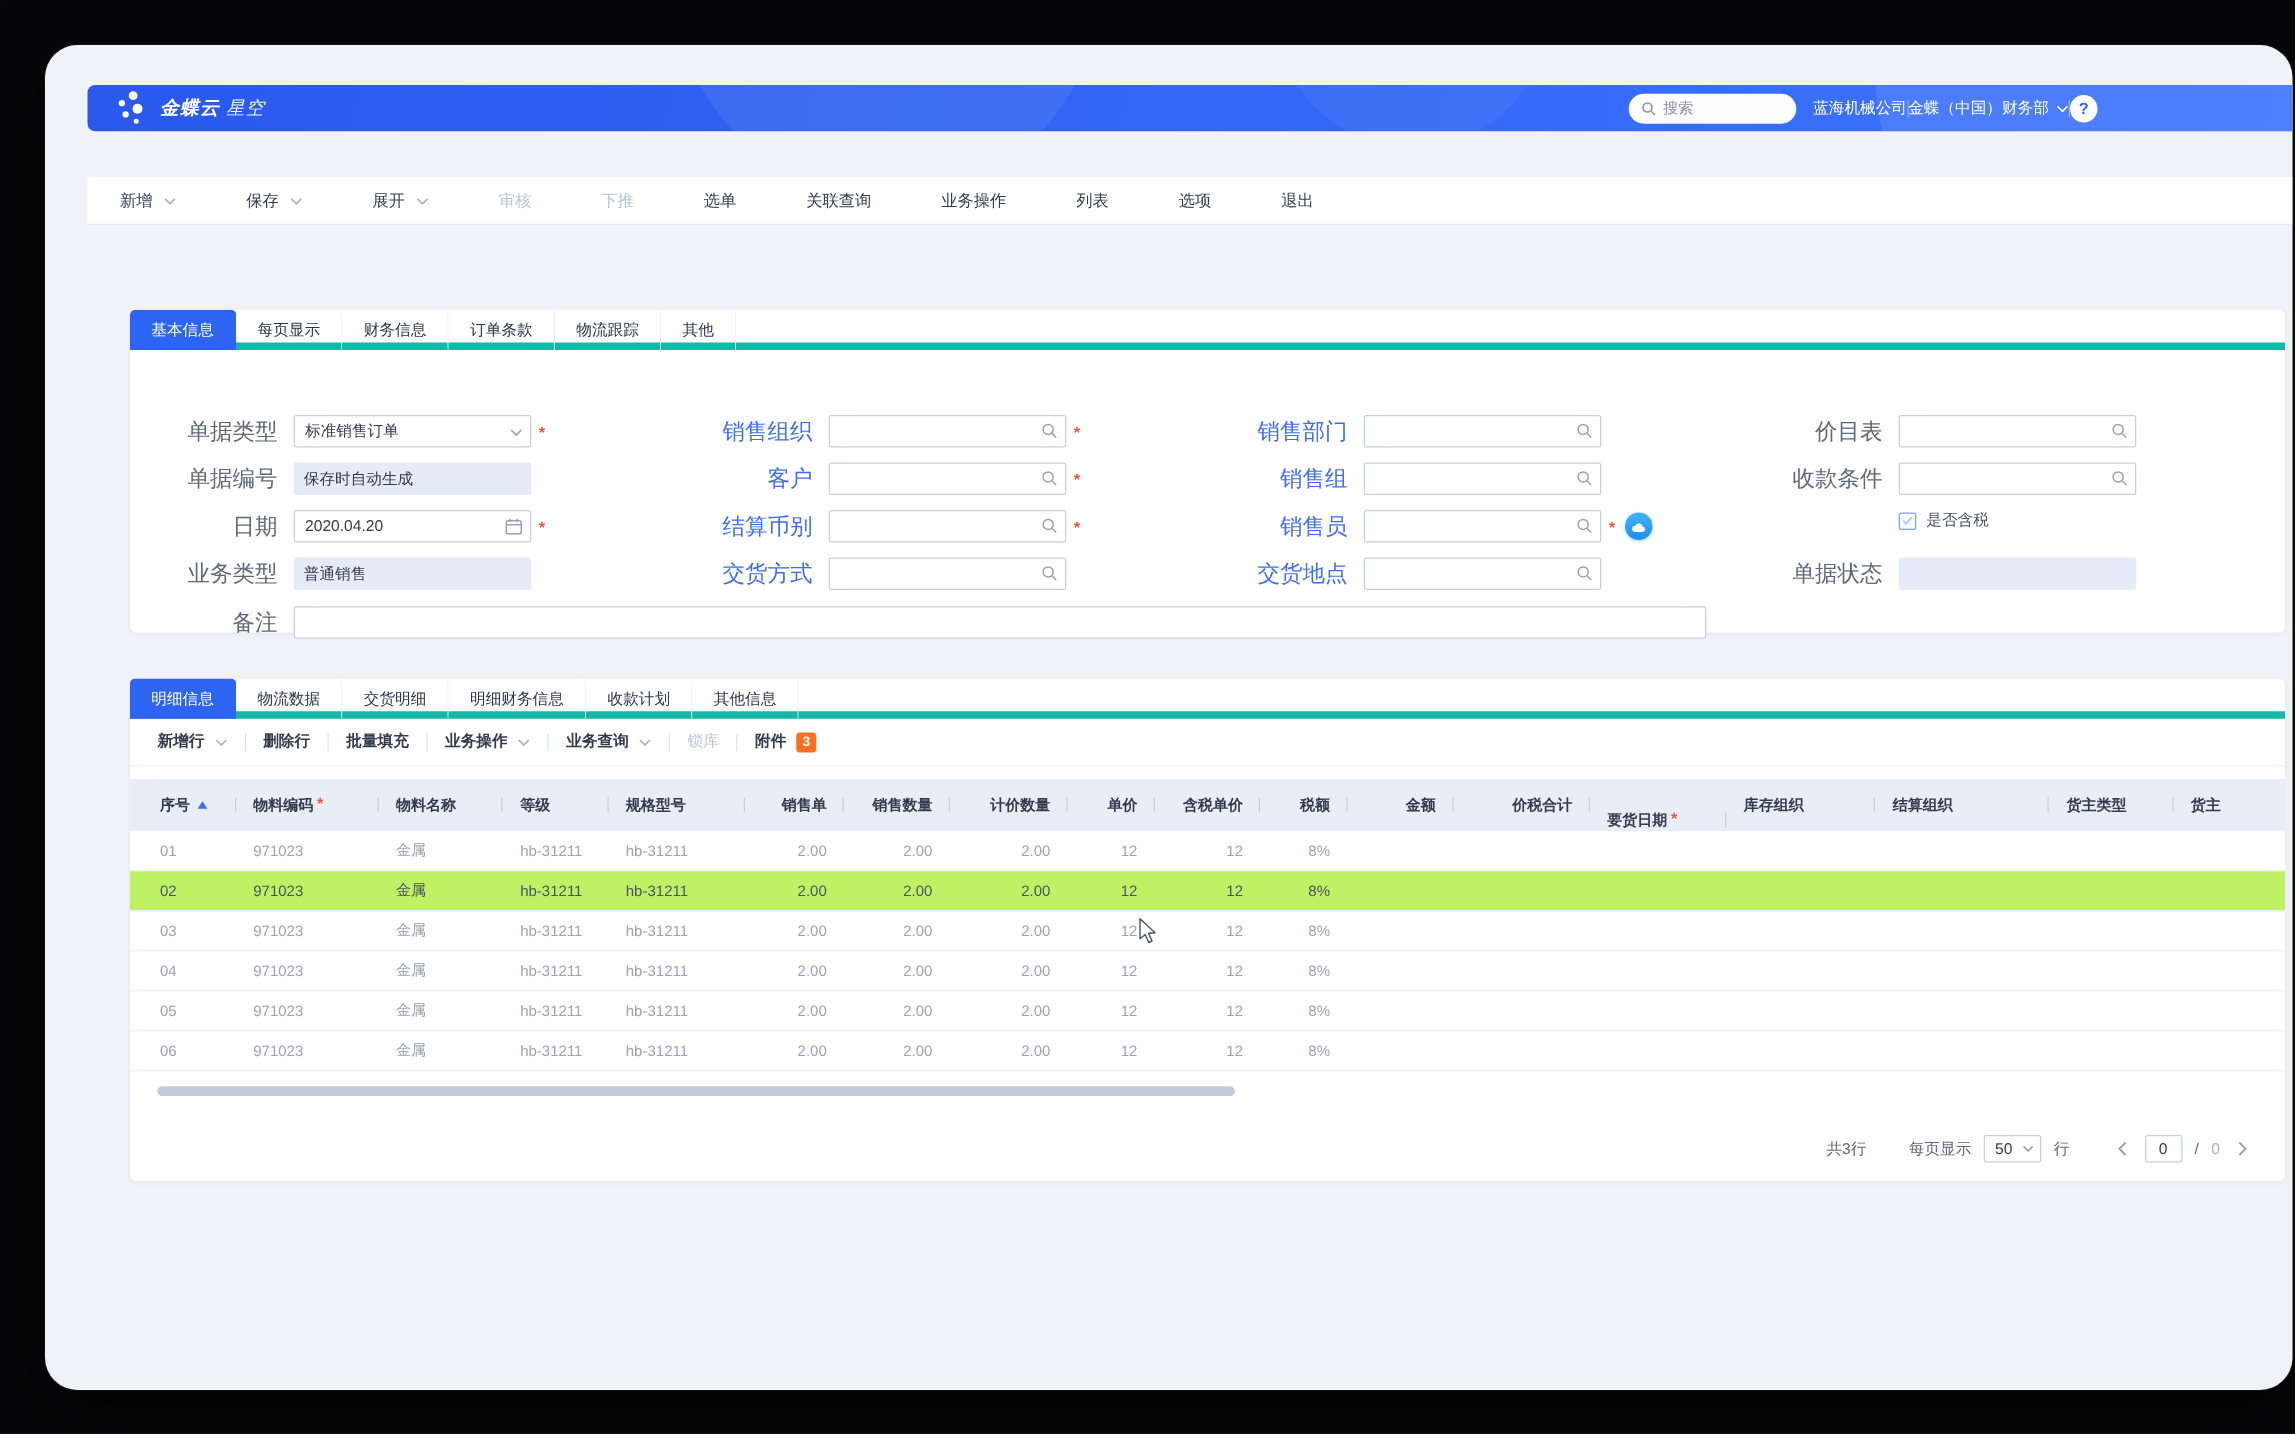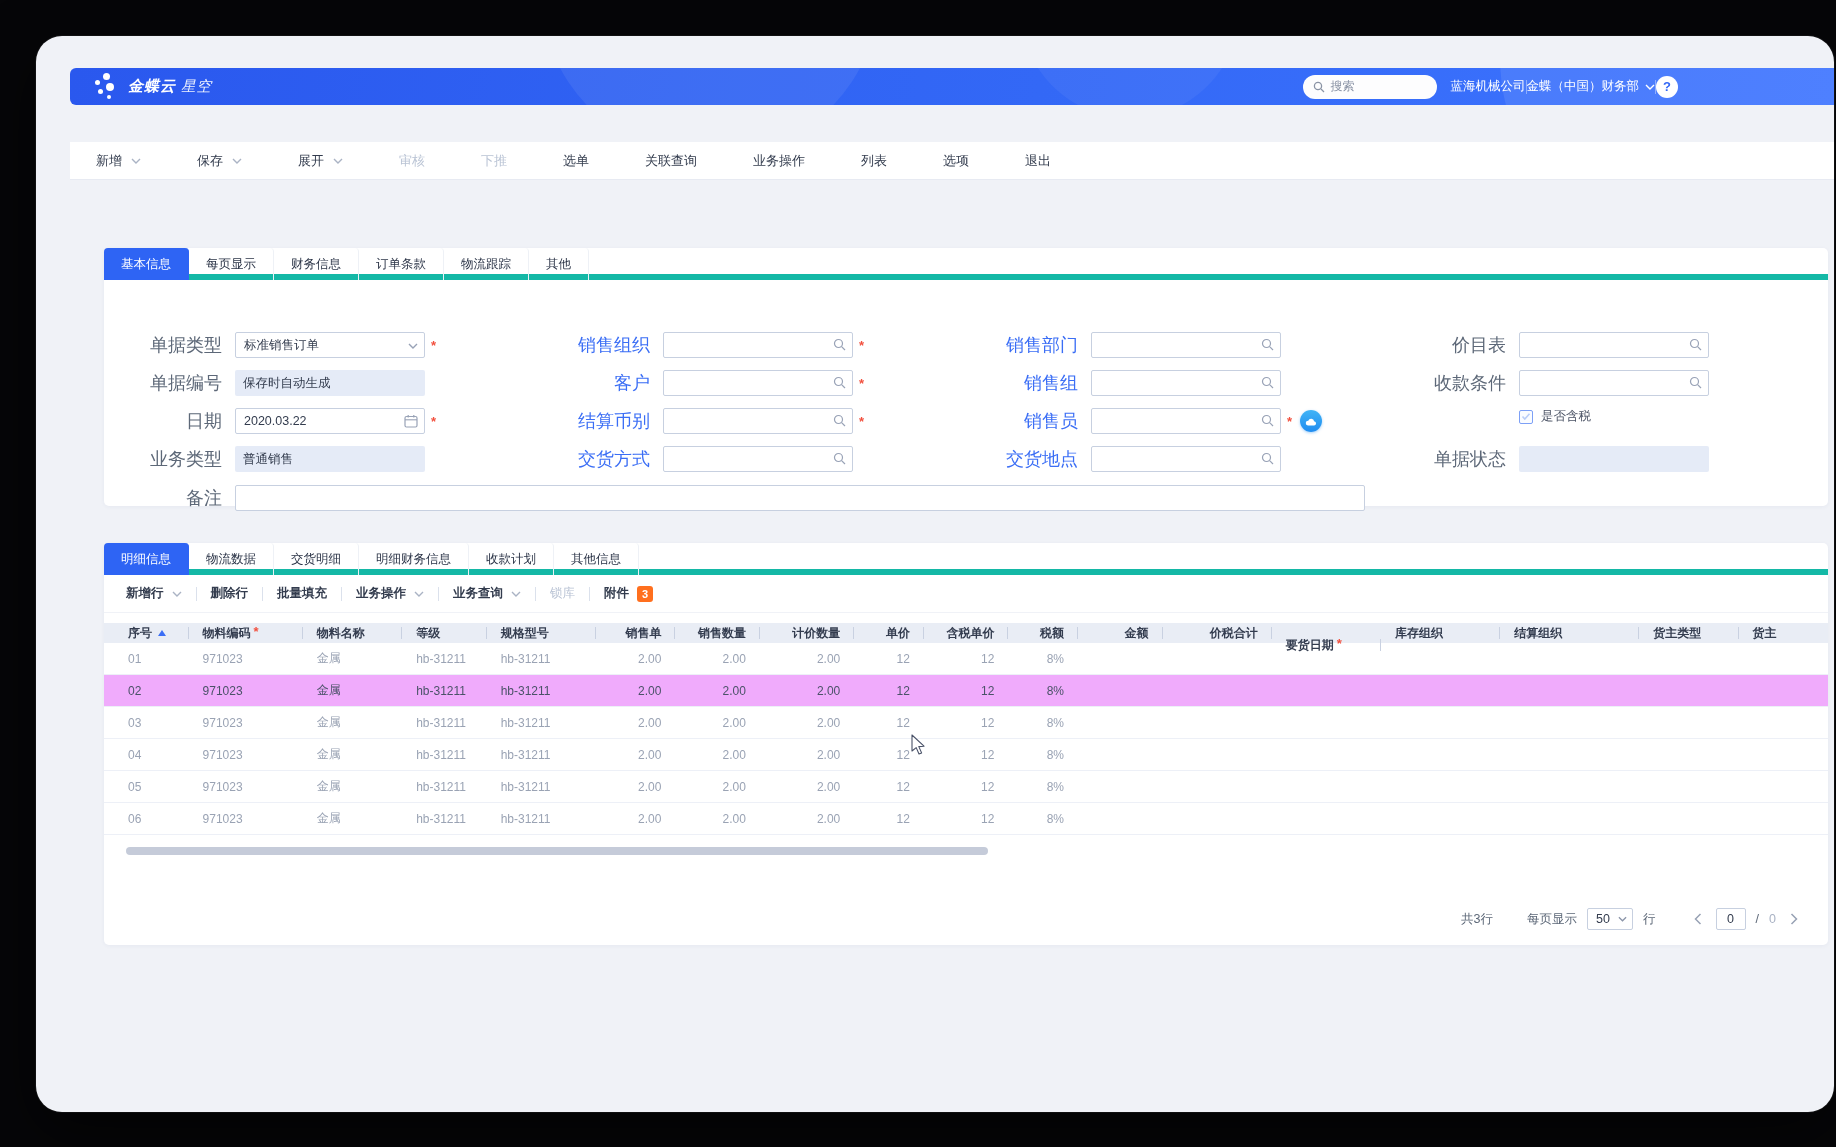--- a/index.html
+++ b/index.html
@@ -65,27 +65,27 @@
 
   
   .dtoolbar { height:38px; display:flex; align-items:center; padding-left:22px; gap:14px; border-bottom:1px solid #f0f2f7; }
   .dbtn { display:flex; align-items:center; gap:8px; font-size:12.5px; font-weight:bold; color:#333c4e; cursor:pointer; white-space:nowrap; }
   .dbtn.disabled { color:#b9c3d4; font-weight:normal; cursor:default; }
   .vsep { width:1px; height:14px; background:#dbe1ec; }
   .badge { background:#ff6f1e; color:#fff; font-size:11px; font-weight:bold; border-radius:3px; padding:0 5px; height:16px; line-height:16px; }
 
   
   .tablewrap { margin-top:10px; overflow:hidden; }
-  .t-head { display:flex; height:20px; background:#e9edf5; align-items:center; }
+  .t-head { display:flex; height:42px; background:#e9edf5; align-items:center; }
   .th { position:relative; font-size:12px; font-weight:bold; color:#333c4f; display:flex; align-items:center; height:28px; padding:0 14px; white-space:nowrap; cursor:pointer; }
   .th:not(:last-child)::after { content:""; position:absolute; right:0; top:8px; height:12px; width:1px; background:#c9d1e1; }
   .th.num { justify-content:flex-end; }
   .sort-asc { width:0; height:0; border-left:4px solid transparent; border-right:4px solid transparent; border-bottom:6px solid #3b6ef5; margin-left:6px; }
   .t-row { display:flex; height:32px; align-items:center; border-bottom:1px solid #edf0f7; cursor:pointer; }
-  .t-row.selected { background:#f0abfc;align-items:center; }
+  .t-row.selected { background:#bef264;align-items:center; }
   .td { font-size:12px; color:#9aa3b4; padding:0 14px; white-space:nowrap; overflow:hidden; }
   .t-row.selected .td { color:#4a5268; }
   .td.num { text-align:right; }
   .hscroll { position:relative; margin:12px 14px 0 14px; height:8px; }
   .hscroll .thumb { position:absolute; left:8px; top:0; width:862px; height:8px; background:#c5cbd9; border-radius:4px; cursor:grab; }
 
   
   .pager { position:absolute; right:26px; bottom:14px; height:24px; display:flex; align-items:center; gap:10px; font-size:12.5px; color:#5d6878; }
   .pager .gap { width:14px; }
   .pg-select { width:46px; height:22px; border:1px solid #c7d0e0; border-radius:2px; display:flex; align-items:center; justify-content:space-between; padding:0 5px 0 8px; color:#333c4e; cursor:pointer; background:#fff; }
@@ -277,21 +277,21 @@
                 <circle cx="5.5" cy="5.5" r="4" fill="none" stroke="#98a2b6" stroke-width="1.2"></circle>
                 <line x1="8.6" y1="8.6" x2="12" y2="12" stroke="#98a2b6" stroke-width="1.2"></line>
               </svg>
             </div>
           </div>
         </div>
         <div class="frow" style="top: 128px;">
           <div class="fcol c0">
             <span class="flabel">日期</span>
             <div class="field">
-              <span>2020.03.22</span>
+              <span>2020.04.20</span>
               <svg width="14" height="14" viewBox="0 0 14 14" class="r-icon">
                 <rect x="1" y="2.5" width="12" height="10.5" rx="1.5" fill="none" stroke="#98a2b6" stroke-width="1.2"></rect>
                 <line x1="1" y1="5.8" x2="13" y2="5.8" stroke="#98a2b6" stroke-width="1.1"></line>
                 <line x1="4.2" y1="1" x2="4.2" y2="3.5" stroke="#98a2b6" stroke-width="1.2"></line>
                 <line x1="9.8" y1="1" x2="9.8" y2="3.5" stroke="#98a2b6" stroke-width="1.2"></line>
               </svg>
             </div>
             <span class="req">*</span>
           </div>
           <div class="fcol c1">

